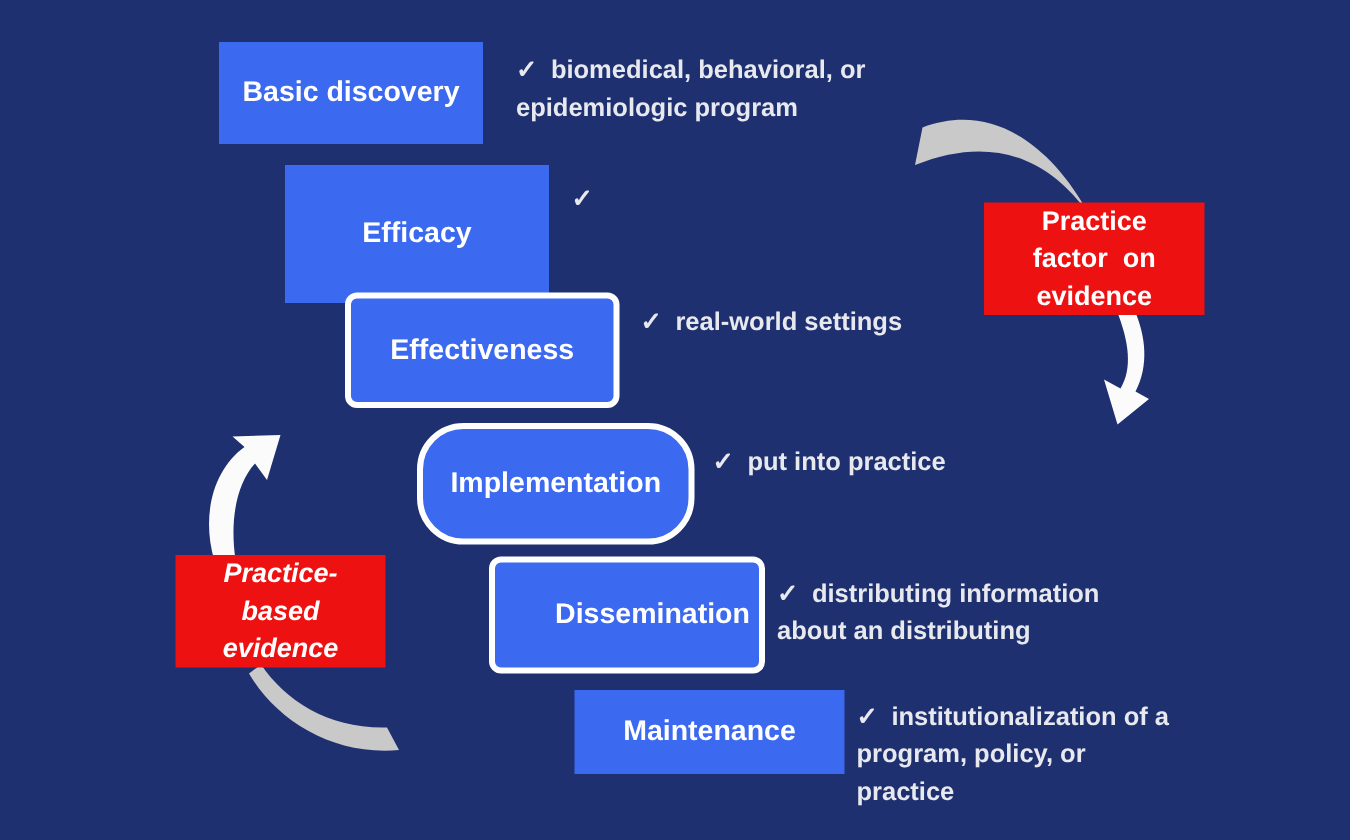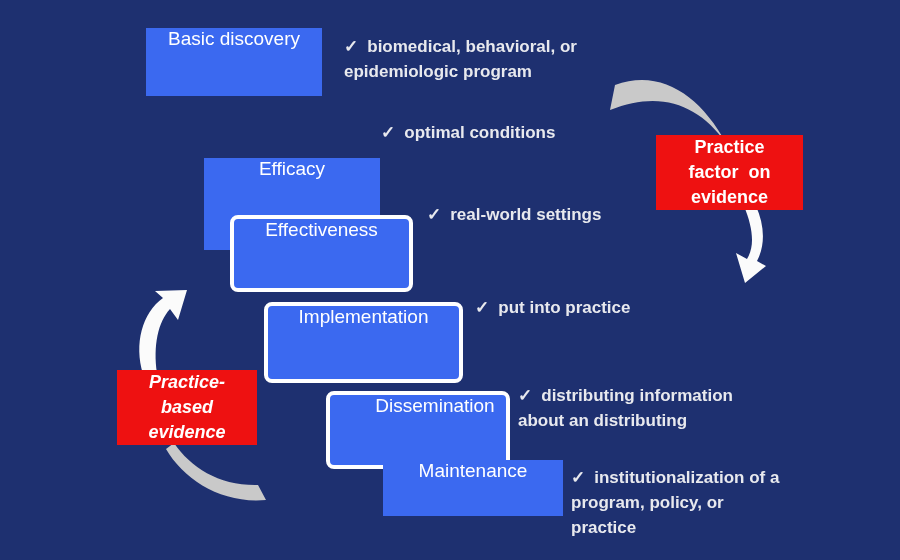--- a/index.html
+++ b/index.html
@@ -7,28 +7,27 @@
     position:relative;
     width:900px;height:560px;
     overflow:hidden;
     font-family:"Liberation Sans", sans-serif;
     background:var(--bg,#1e3070);
   }
   .arrows{position:absolute;left:0;top:0;z-index:1;}
   .stage-box{
     position:absolute;z-index:2;
     background:var(--blue,#3b69f0);
-    display:flex;justify-content:center;
-    color:#ffffff;font-weight:normal;font-size:19px;
+    display:flex;align-items:center;justify-content:center;
+    color:#ffffff;font-weight:bold;font-size:19px;
     box-sizing:border-box;text-align:center;
   }
   .stage-box.highlight{
     border:4px solid #ffffff;
     border-radius:8px;
-    margin-top:20px;
   }
   .note{
     position:absolute;z-index:2;
     color:#e8e9ee;font-size:17px;font-weight:bold;
     line-height:25px;
   }
   .note .first{display:flex;align-items:baseline;}
   .check{margin-right:9px;font-weight:bold;}
   .red-box{
     position:absolute;z-index:3;
@@ -47,48 +46,47 @@
   <svg class="arrows" width="900" height="560" viewBox="0 0 900 560">
     <path fill="#c9c9c9" d="M 615,85 C 660,68 700,95 726,143 C 698,104 660,90 610,110 Z"></path>
     <path fill="#fbfbfb" d="M 744,206 C 753,228 755,246 747,259 L 736,253 L 745,283 L 766,266 L 757,261 C 766,244 764,224 756,206 Z"></path>
     <path fill="#fbfbfb" d="M 143,374 C 134,344 142,313 163,298 L 155,291 L 187,290 L 178,320 L 170,309 C 158,322 153,346 157,373 Z"></path>
     <path fill="#c9c9c9" d="M 174,443 C 191,468 220,486 258,485 L 266,500 C 222,504 184,480 166,449 Z"></path>
   </svg>
 
   <div class="stage-box" style="left:146px;top:28px;width:176px;height:68px;">
     <span>Basic discovery</span>
   </div>
-  <div class="stage-box" style="left:204px;top:110px;width:176px;height:92px;margin-top:48px;">
+  <div class="stage-box" style="left:190px;top:110px;width:176px;height:92px;">
     <span>Efficacy</span>
   </div>
   <div class="stage-box highlight" style="left:230px;top:195px;width:183px;height:77px;">
     <span>Effectiveness</span>
   </div>
-  <div class="stage-box highlight" style="left:264px;top:282px;width:199px;height:81px;">
+  <div class="stage-box highlight" style="left:278px;top:282px;width:185px;height:81px;border-radius:31px;">
     <span>Implementation</span>
   </div>
   <div class="stage-box highlight" style="left:326px;top:371px;width:184px;height:78px;padding-left:34px;">
     <span>Dissemination</span>
   </div>
   <div class="stage-box" style="left:383px;top:460px;width:180px;height:56px;">
     <span>Maintenance</span>
   </div>
 
   <div class="note" style="left:344px;top:34px;">
     <div class="first">
       <span class="check">✓</span>
       <span>biomedical, behavioral, or</span>
     </div>
     <div>epidemiologic program</div>
   </div>
 
   <div class="note" style="left:381px;top:120px;">
     <div class="first">
       <span class="check">✓</span>
-      <span>optimal conditions</span>
     </div>
   </div>
 
   <div class="note" style="left:427px;top:202px;">
     <div class="first">
       <span class="check">✓</span>
       <span>real-world settings</span>
     </div>
   </div>
 

